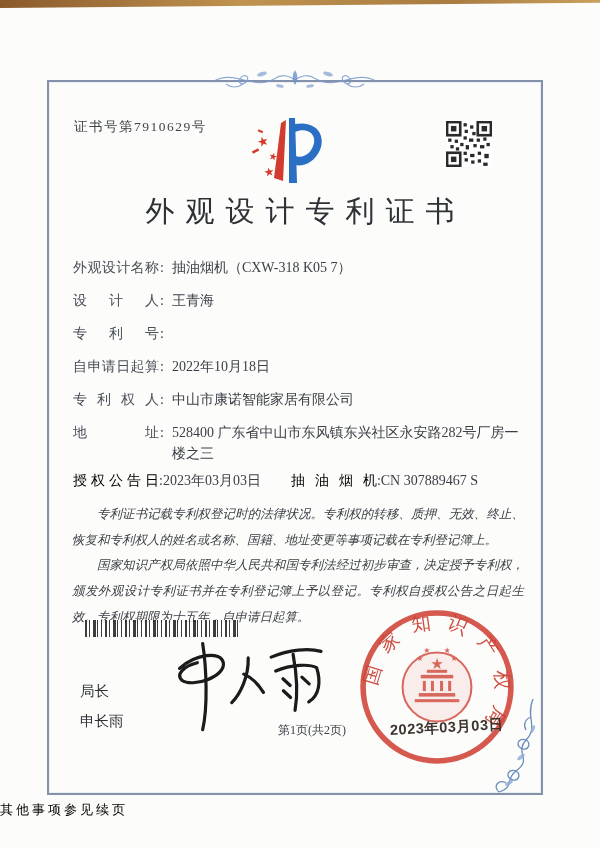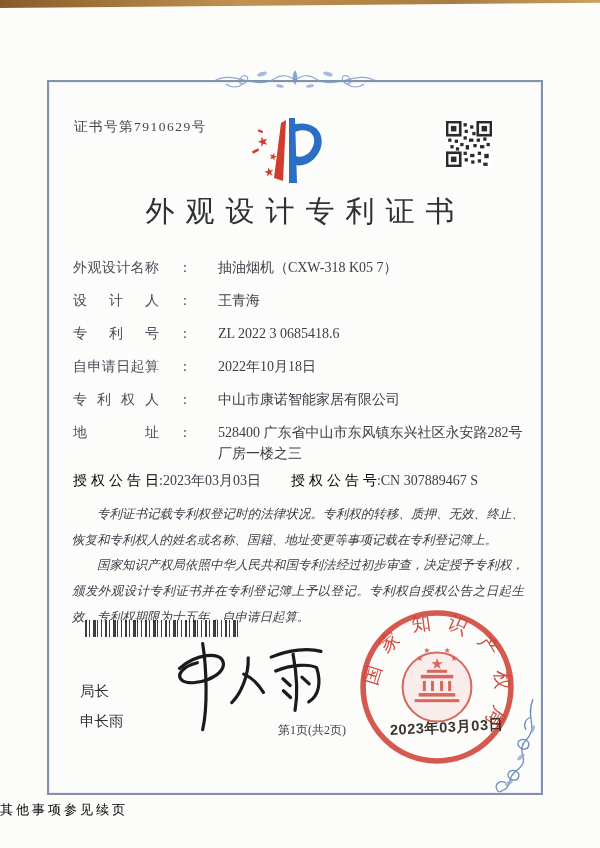--- a/index.html
+++ b/index.html
@@ -26,21 +26,21 @@
   .logo { position:absolute; left:244px; top:112px; }
   .qr   { position:absolute; left:446px; top:121px; }
   .title {
     position:absolute; left:0; top:192px; width:600px; text-align:center;
     font-size:29px; letter-spacing:11px; text-indent:11px; color:#2e3237;
   }
   .fields {
     position:absolute; left:73px; top:257px; width:462px;
     font-size:14px; line-height:21px; color:#3a3f46;
   }
-  .frow { display:flex; margin-bottom:12px;gap:23px; }
+  .frow { display:flex; margin-bottom:12px; }
   .frow .lbl {
     flex:none; width:86px; color:#4a5058;
     text-align:justify; text-align-last:justify;
   }
   .frow .colon { flex:none; margin:0 8px 0 1px; }
   .frow .val { flex:1; }
   .frow.addr { margin-bottom:6px; }
   .grant-row { display:flex; }
   .grant-row .pair { display:flex; }
   .grant-row .pair2 { margin-left:30px; }
@@ -187,21 +187,20 @@
       <span class="val">抽油烟机（CXW-318 K05 7）</span>
     </div>
     <div class="frow">
       <span class="lbl">设计人</span>
         <span class="colon">:</span>
       <span class="val">王青海</span>
     </div>
     <div class="frow">
       <span class="lbl">专利号</span>
         <span class="colon">:</span>
-      <span class="val">ZL 2022 3 0685418.6</span>
     </div>
     <div class="frow">
       <span class="lbl">自申请日起算</span>
         <span class="colon">:</span>
       <span class="val">2022年10月18日</span>
     </div>
     <div class="frow">
       <span class="lbl">专利权人</span>
         <span class="colon">:</span>
       <span class="val">中山市康诺智能家居有限公司</span>
@@ -211,21 +210,21 @@
         <span class="colon">:</span>
       <span class="val" style="max-width:352px;">528400 广东省中山市东风镇东兴社区永安路282号厂房一楼之三</span>
     </div>
     <div class="grant-row">
       <span class="pair">
         <span class="lbl2">授权公告日</span>
           <span class="colon">:</span>
         <span>2023年03月03日</span>
       </span>
       <span class="pair pair2">
-        <span class="lbl2">授权公告号</span>
+        <span class="lbl2">抽油烟机</span>
           <span class="colon">:</span>
         <span>CN 307889467 S</span>
       </span>
     </div>
   </div>
 
   <div class="paras">
     <p>专利证书记载专利权登记时的法律状况。专利权的转移、质押、无效、终止、恢复和专利权人的姓名或名称、国籍、地址变更等事项记载在专利登记簿上。</p>
     <p>国家知识产权局依照中华人民共和国专利法经过初步审查，决定授予专利权，颁发外观设计专利证书并在专利登记簿上予以登记。专利权自授权公告之日起生效。专利权期限为十五年，自申请日起算。</p>
   </div>

